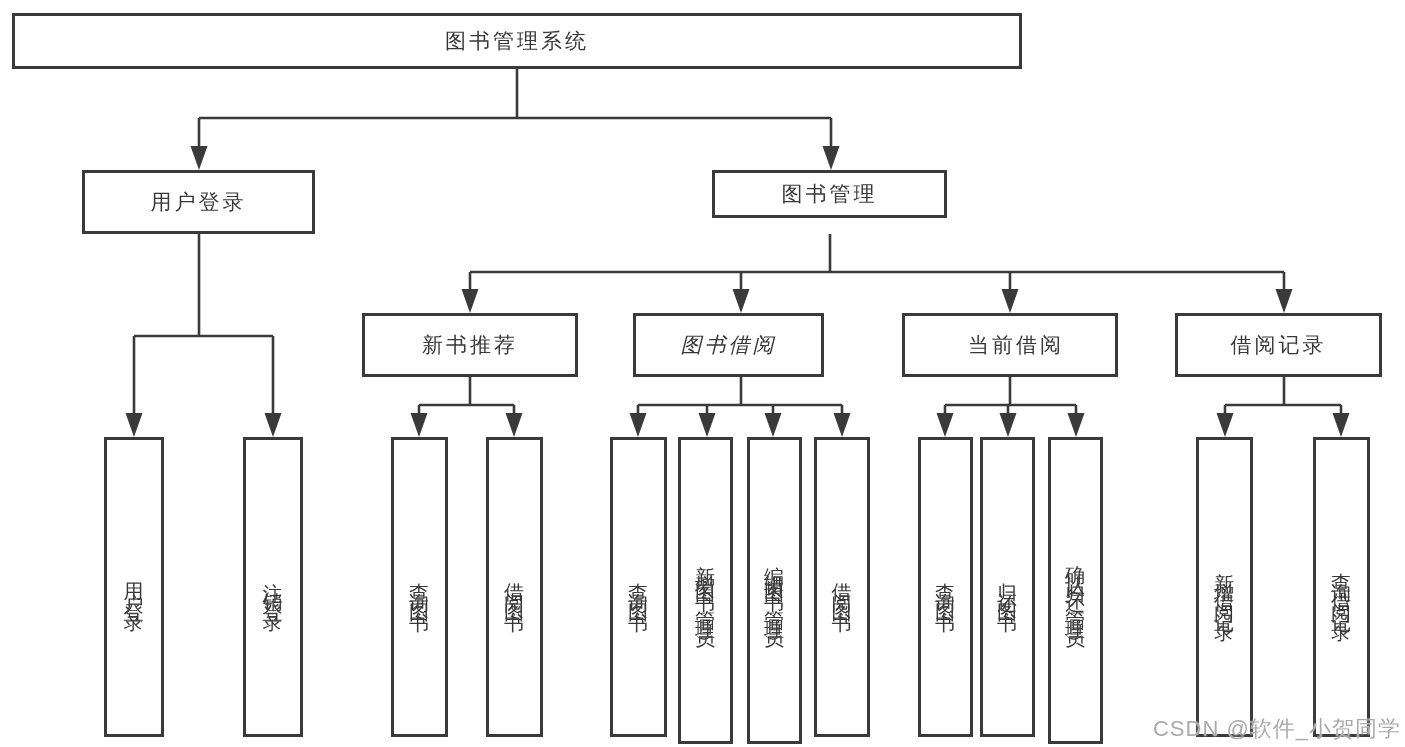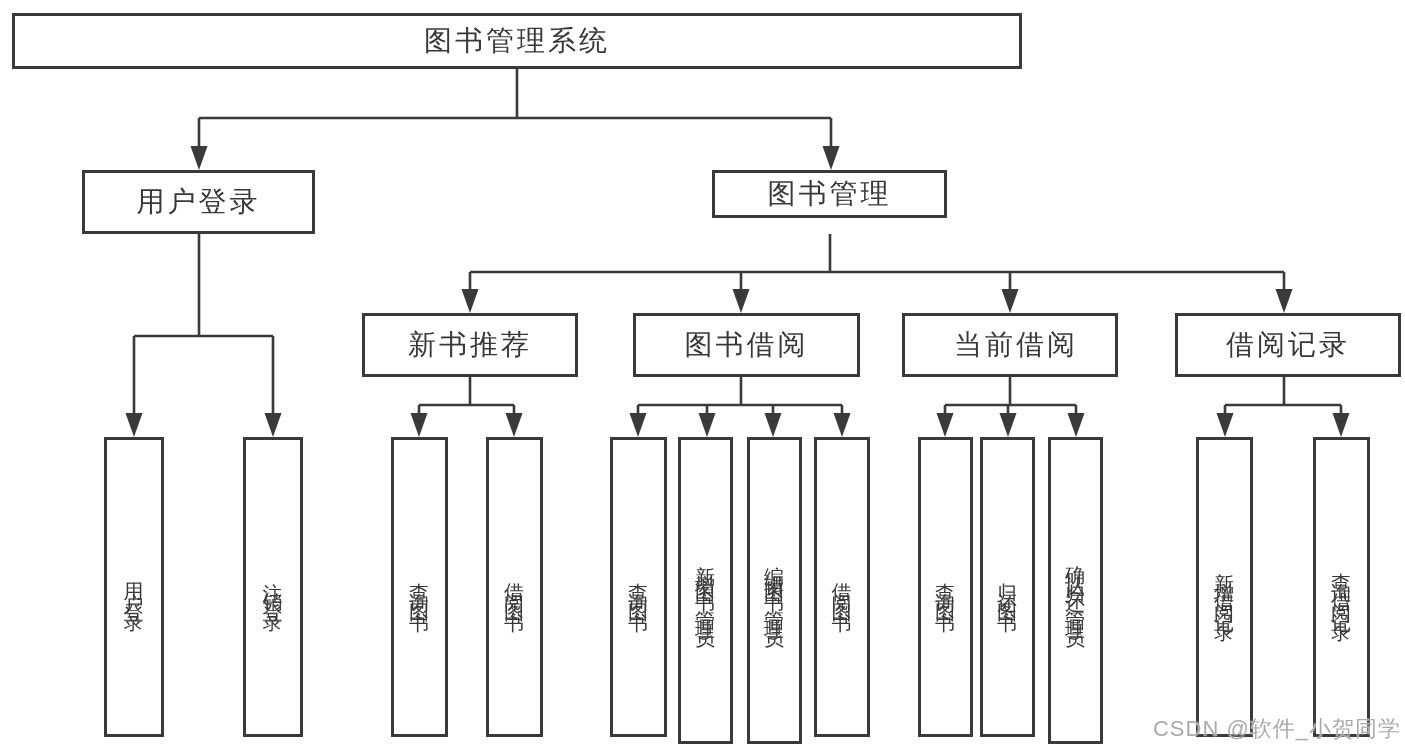--- a/index.html
+++ b/index.html
@@ -18,21 +18,21 @@
   .box {
     position: absolute;
     box-sizing: border-box;
     border: 3px solid #3a3a3a;
     background: #ffffff;
     display: flex;
     align-items: center;
     justify-content: center;
   }
   .hbox .lbl {
-    font-size: 28px;
+    font-size: 21px;
     letter-spacing: 3px;
     white-space: nowrap;
     color: #383838;
   }
   .vbox .lbl {
     writing-mode: vertical-rl;
     text-orientation: mixed;
     font-size: 20px;
     line-height: 1;
     letter-spacing: 10px;
@@ -94,27 +94,27 @@
   <div class="box hbox" style="left:82px; top:170px; width:233px; height:64px;">
     <span class="lbl">用户登录</span>
   </div>
   <div class="box hbox" style="left:712px; top:170px; width:235px; height:48px;">
     <span class="lbl">图书管理</span>
   </div>
 
   <div class="box hbox" style="left:362px; top:313px; width:216px; height:64px;font-family:Liberation Mono, monospace;">
     <span class="lbl">新书推荐</span>
   </div>
-  <div class="box hbox" style="left:633px; top:313px; width:227px; height:64px;">
+  <div class="box hbox" style="left:633px; top:313px; width:191px; height:64px;font-style:italic;">
     <span class="lbl">图书借阅</span>
   </div>
   <div class="box hbox" style="left:902px; top:313px; width:216px; height:64px;padding-left:12px;">
     <span class="lbl">当前借阅</span>
   </div>
-  <div class="box hbox" style="left:1175px; top:313px; width:226px; height:64px;">
+  <div class="box hbox" style="left:1175px; top:313px; width:207px; height:64px;">
     <span class="lbl">借阅记录</span>
   </div>
 
   <div class="box vbox" style="left:104px; top:437px; width:60px; height:300px;">
     <span class="lbl">用户登录</span>
   </div>
   <div class="box vbox" style="left:243px; top:437px; width:60px; height:300px;">
     <span class="lbl">注销登录</span>
   </div>
 

